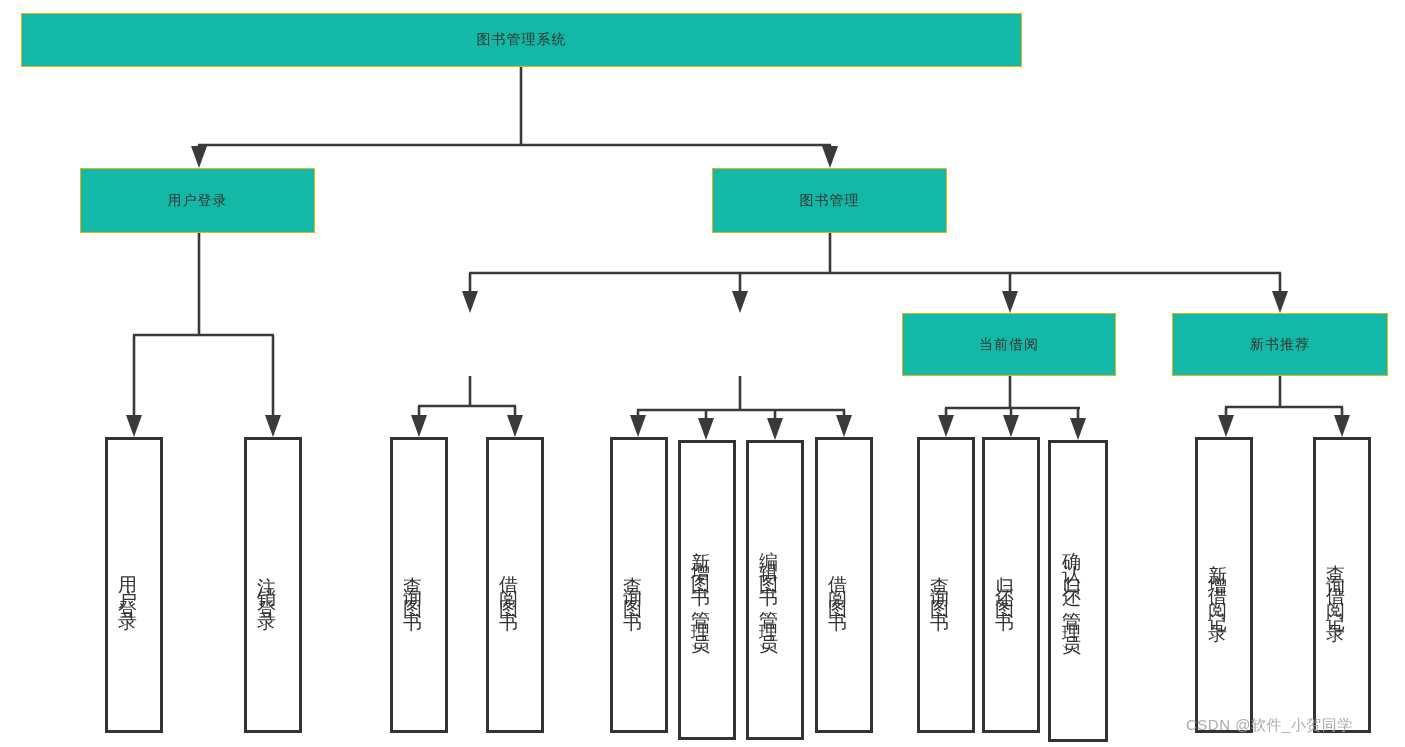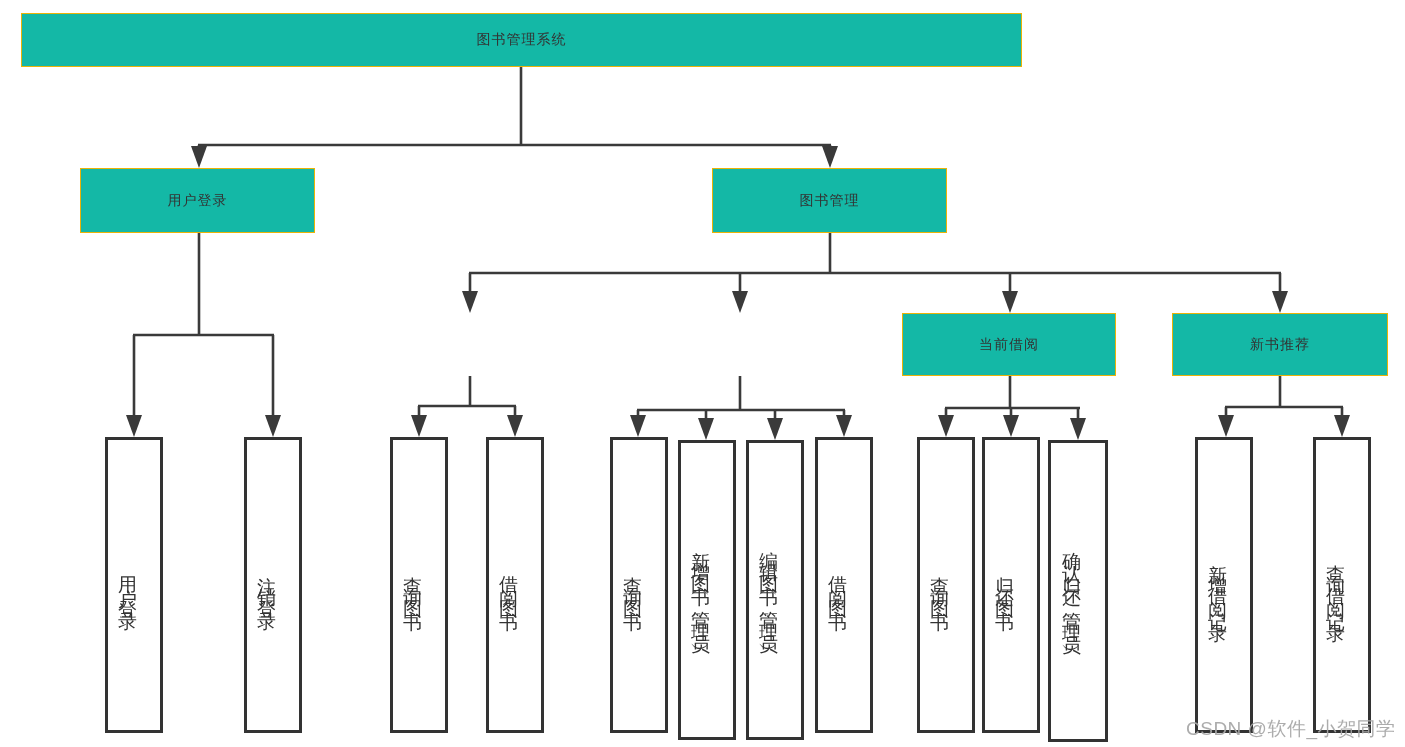--- a/index.html
+++ b/index.html
@@ -16,21 +16,21 @@
   .node-l3a{left:362px;top:313px;width:215px;height:63px;}
   .node-l3b{left:632px;top:313px;width:215px;height:63px;}
   .node-l3c{left:902px;top:313px;width:214px;height:63px;}
   .node-l3d{left:1172px;top:313px;width:216px;height:63px;}
   .leaf{position:absolute;width:58px;background:#fff;border:3px solid #333333;
         box-sizing:border-box;display:flex;align-items:center;justify-content:center;z-index:2;}
   .leaf .vtext{writing-mode:vertical-rl;text-orientation:mixed;
         font-size:19px;letter-spacing:12px;line-height:1;color:#333;
         margin-block-end:-12px;white-space:nowrap;}
   .watermark{position:absolute;left:1186px;top:716px;z-index:3;
-        font-size:19px;color:rgba(168,168,168,0.95);letter-spacing:0.5px;white-space:nowrap;}
+        font-size:15px;color:rgba(168,168,168,0.95);letter-spacing:0.5px;white-space:nowrap;}
 </style>
 </head>
 <body>
 
 <div class="stage">
 
   <svg class="wires" width="1405" height="747" viewBox="0 0 1405 747">
       <line x1="521" y1="67" x2="521" y2="146" stroke="#3a3a3a" stroke-width="2.6"></line>
       <line x1="199" y1="233" x2="199" y2="336" stroke="#3a3a3a" stroke-width="2.6"></line>
       <line x1="830" y1="233" x2="830" y2="274" stroke="#3a3a3a" stroke-width="2.6"></line>

